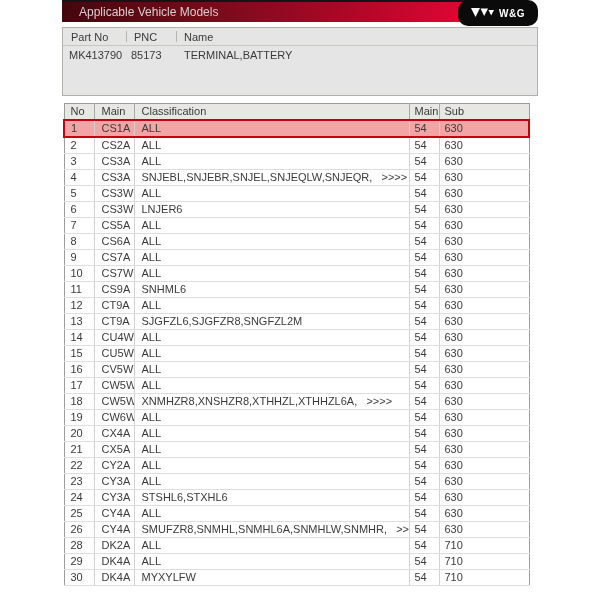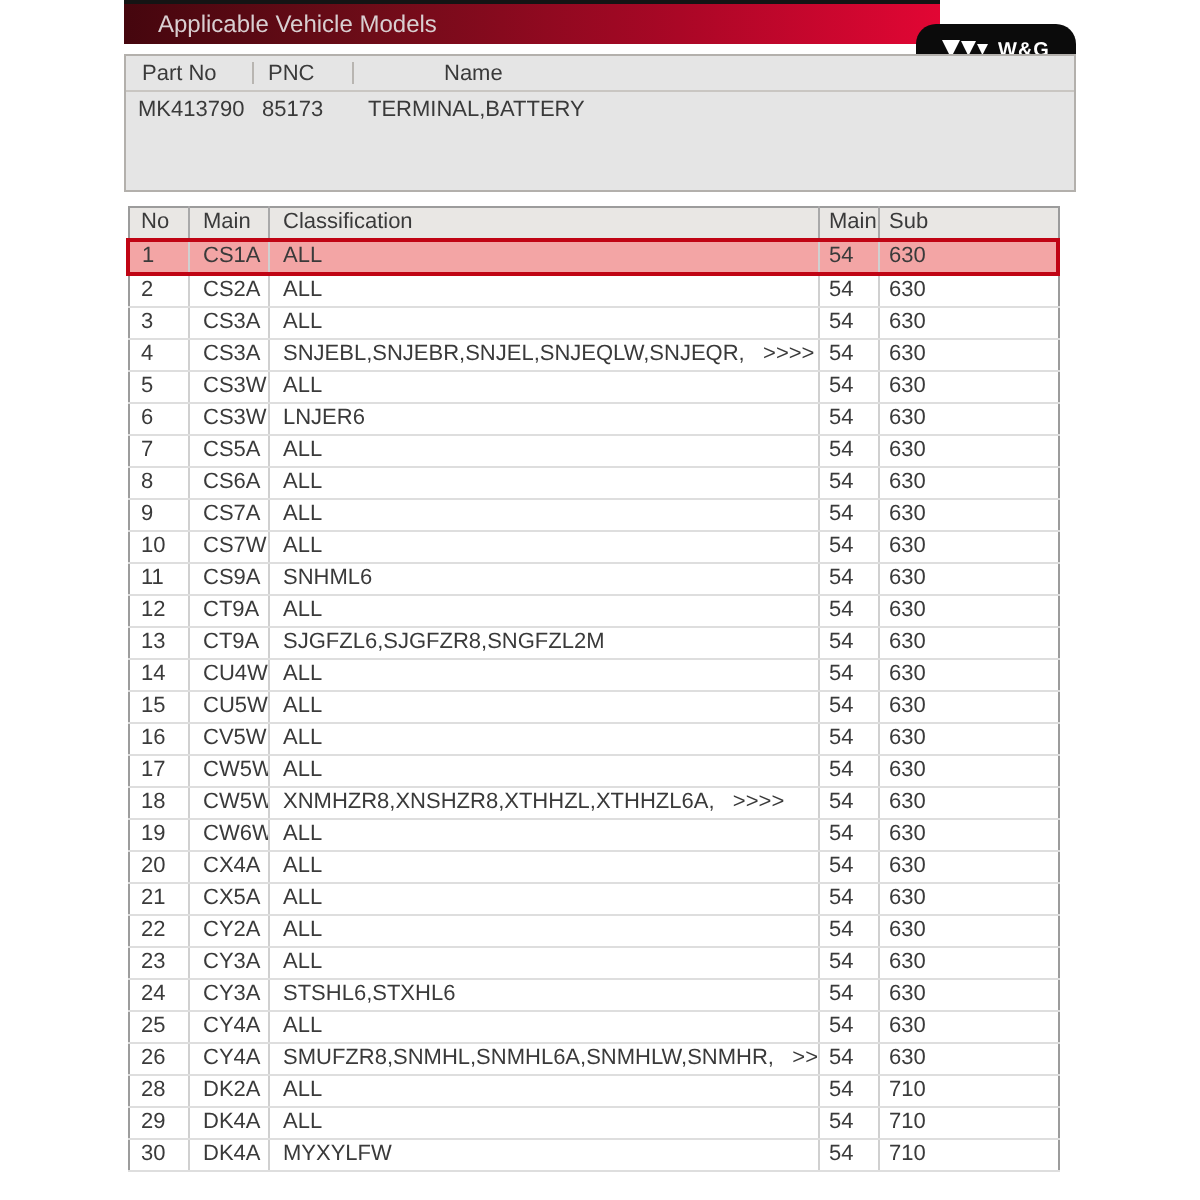--- a/index.html
+++ b/index.html
@@ -14,36 +14,36 @@
   .title-bar {
     position:absolute; left:62px; top:0; width:391px; height:20px;
     padding-left:17px;
     border-top:2px solid #141414;
     background:linear-gradient(90deg,#45060e 0%,#6d0c18 30%,#aa0726 68%,#e20634 100%);
     color:#d9cfd1; font-size:12px; line-height:20px; white-space:nowrap;
   }
 
   
   .logo-box {
-    position:absolute; left:458px; top:12px; width:80px; height:26px;
+    position:absolute; left:458px; top:0; width:80px; height:26px;
     background:#0b0b0b; color:#ffffff;
     display:flex; align-items:center; justify-content:center; gap:5px;border-radius:10px;
   }
   .logo-text { font-size:10px; font-weight:bold; letter-spacing:.5px; }
 
   
   .part-panel {
     position:absolute; left:62px; top:27px; width:474px; height:67px;
     background:#e5e5e5; border:1px solid #b3b0ac;
     font-size:11px; color:#3a3a3a;
   }
   .part-panel span { position:absolute; white-space:nowrap; line-height:13px; }
   .pp-h-partno { left:8px;   top:3px; }
   .pp-h-pnc    { left:71px;  top:3px; }
-  .pp-h-name   { left:121px; top:3px;margin-left:38px; }
+  .pp-h-name   { left:121px; top:3px; }
   .pp-sep { position:absolute; top:3px; width:1px; height:11px; background:#b8b5b1; }
   .pp-sep1 { left:63px; } .pp-sep2 { left:113px; }
   .pp-rule { position:absolute; left:0; top:17px; width:100%; height:1px; background:#c9c6c2; }
   .pp-v-partno { left:6px;   top:21px; }
   .pp-v-pnc    { left:68px;  top:21px; }
   .pp-v-name   { left:121px; top:21px; }
 
   
   table.models {
     position:absolute; left:63px; top:103px; width:465px;

